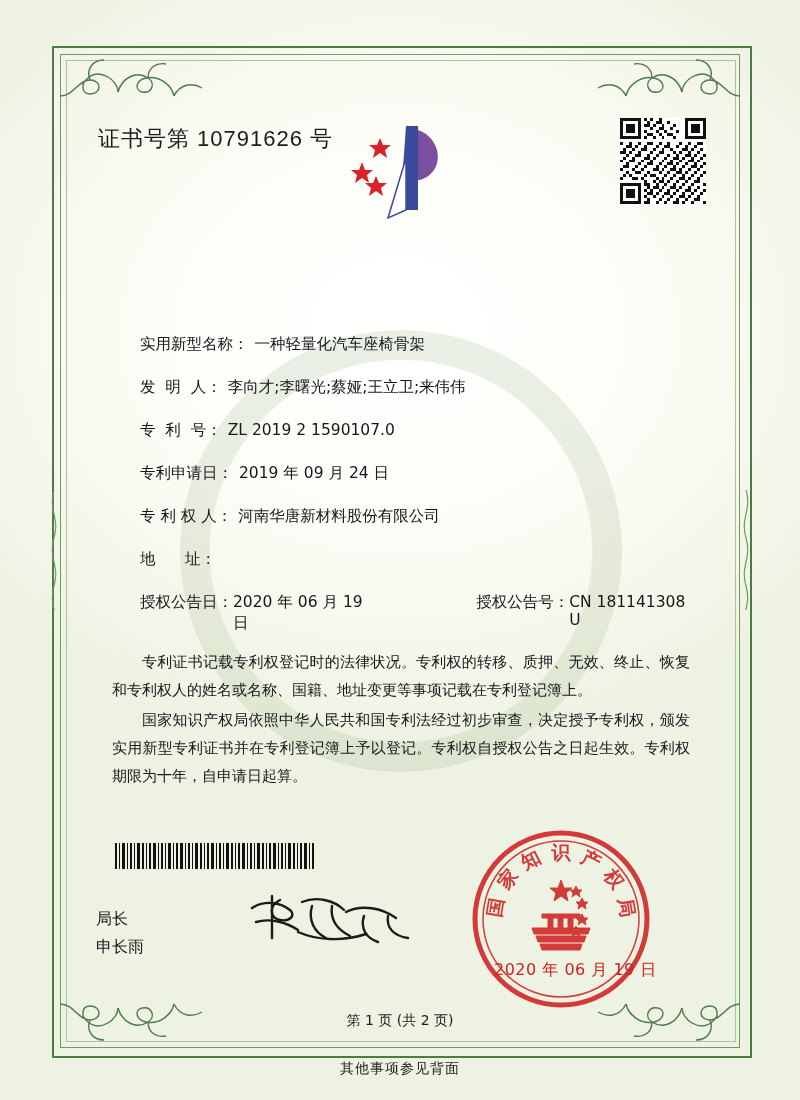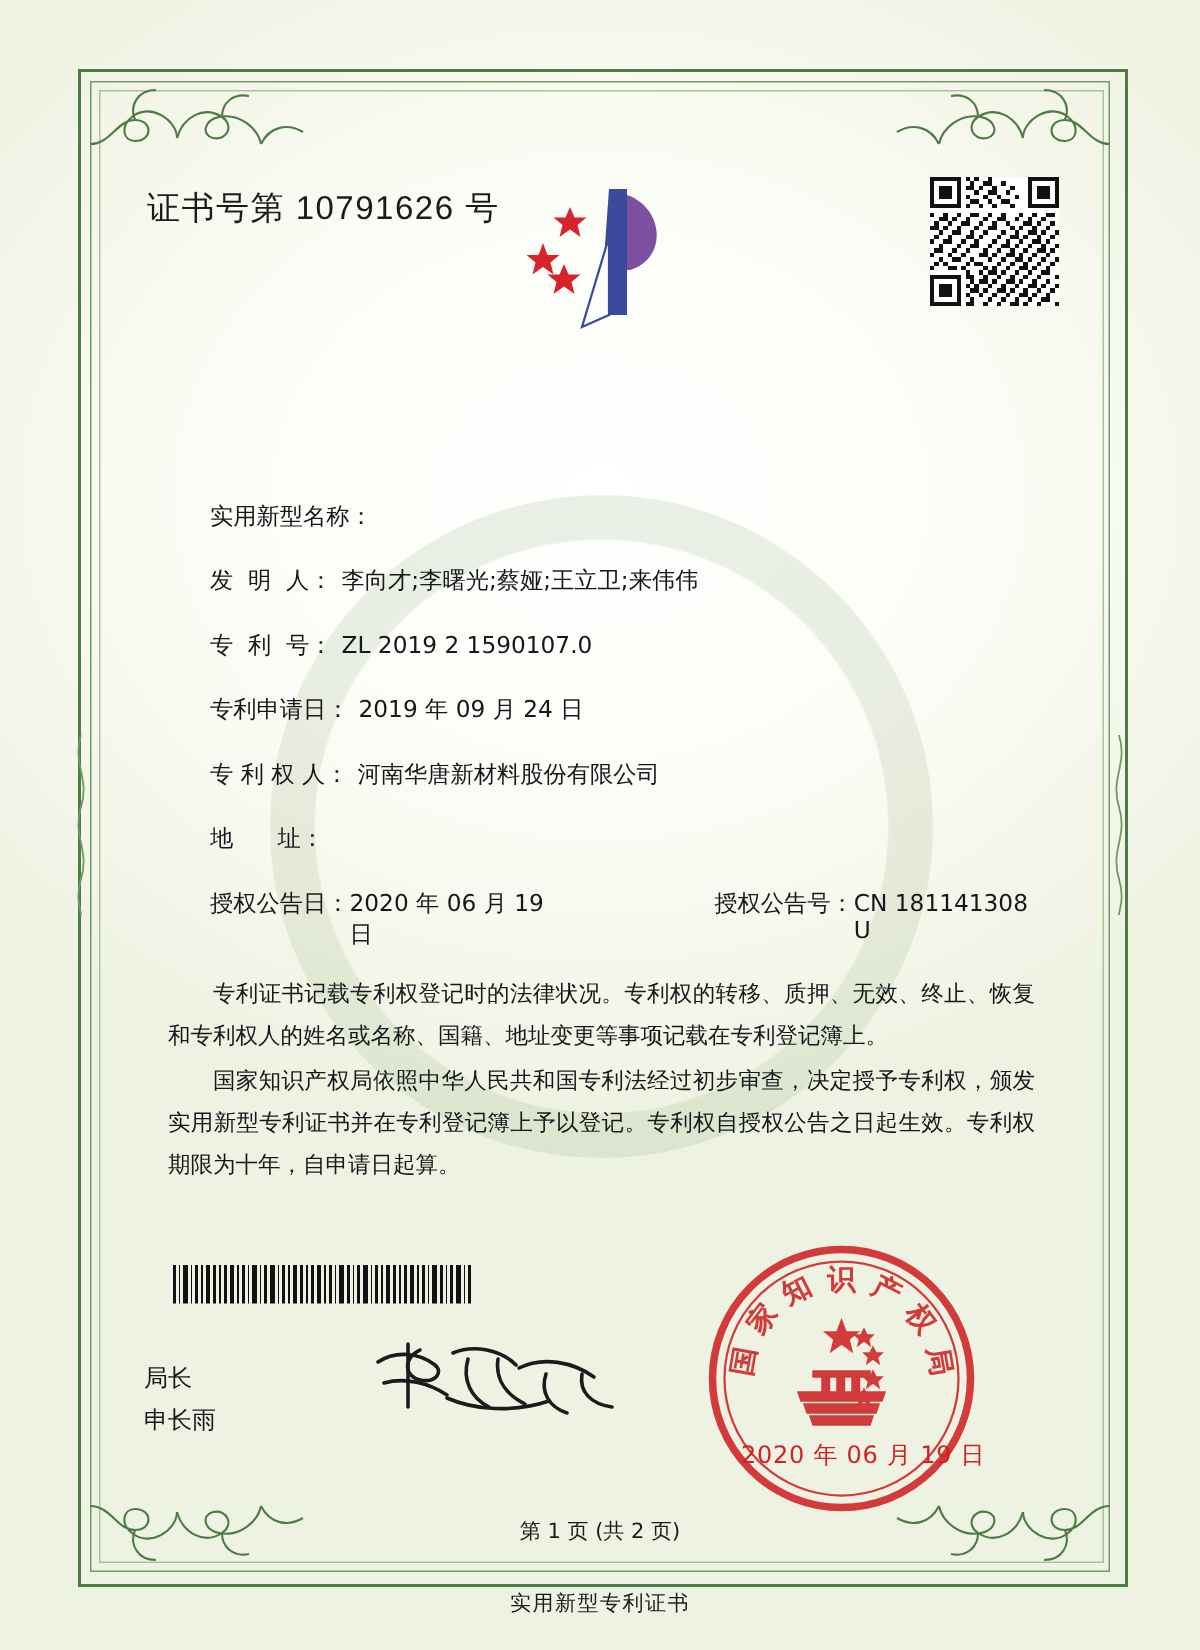--- a/index.html
+++ b/index.html
@@ -509,20 +509,21 @@
       <path d="M56 40 L56 92 L38 100 Z" fill="#ffffff" stroke="#3b4a9c" stroke-width="1.5"></path>
       <path d="M56 8 L68 8 L68 92 L56 92 Z" fill="#3b4a9c"></path>
     </svg>
   </div>
 
 
   <div class="fields">
 
     <div class="field-row">
       <span class="field-label">实用新型名称：</span>
+      <span class="field-value">一种轻量化汽车座椅骨架</span>
     </div>
 
     <div class="field-row">
       <span class="field-label">发  明  人：</span>
       <span class="field-value">李向才;李曙光;蔡娅;王立卫;来伟伟</span>
     </div>
 
     <div class="field-row">
       <span class="field-label">专  利  号：</span>
       <span class="field-value">ZL 2019 2 1590107.0</span>
@@ -663,15 +664,15 @@
           <rect x="88" y="90" width="5" height="12"></rect>
           <rect x="98" y="90" width="5" height="12"></rect>
           <path d="M72 86 L110 86 L110 90 L72 90 Z"></path>
         </g>
       </g>
     </svg>
   </div>
   <div class="seal-date">2020 年 06 月 19 日</div>
 
   <div class="page-no">第 1 页 (共 2 页)</div>
-  <div class="footnote">实用新型专利证书</div>
+  <div class="footnote">其他事项参见背面</div>
 
 </div>
 
 </body></html>

